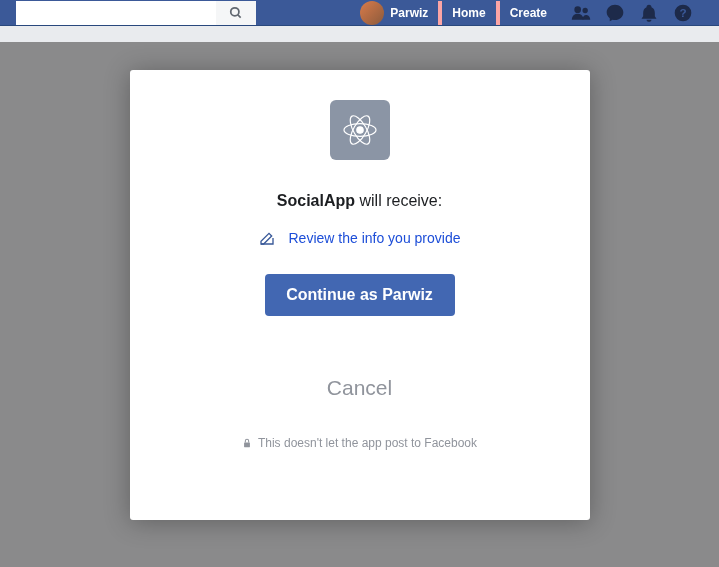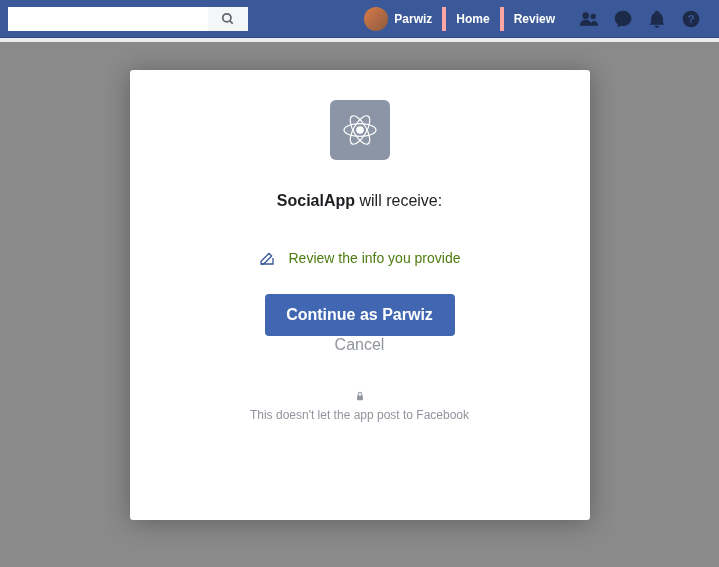--- a/index.html
+++ b/index.html
@@ -10,24 +10,24 @@
     body {
       font-family: Helvetica, Arial, sans-serif;
       background: #e9ebee;
       width: 719px;
       height: 567px;
       overflow: hidden;
       position: relative;
     }
     .topbar {
       background: #3b5998;
-      height: 38px;
-      display: flex;
-      align-items: center;
-      padding: 0 18px;
+      height: 26px;
+      display: flex;
+      align-items: center;
+      padding: 0 26px;
       border-bottom: 1px solid #29487d;
     }
     .search-wrap {
       display: flex;
       align-items: center;
       margin-left: -10px;
     }
     .search-input {
       width: 200px;
       height: 24px;
@@ -117,65 +117,65 @@
       border-radius: 6px;
       margin: 0 auto 30px;
       display: flex;
       align-items: center;
       justify-content: center;
     }
     .info-text {
       font-size: 16px;
       color: #1c1e21;
       line-height: 1.4;
-      margin-bottom: 38px;
+      margin-bottom: 18px;
     }
     .info-text .bold {
       font-weight: bold;
     }
     .review-link {
       display: inline-flex;
       align-items: flex-end;
       gap: 14px;
-      color: #4d7c0f;
+      color: #1d4ed8;
       font-size: 14px;
       cursor: pointer;
       margin-bottom: 28px;
     }
     .review-link .edit-icon {
       color: #385898;
     }
     .continue-btn {
       background: #4267b2;
       color: #fff;
       border: none;
       font-size: 16px;
       font-weight: bold;
       padding: 12px 0;
       width: 190px;
       border-radius: 4px;
       cursor: pointer;
+      margin-bottom: 60px;
     }
     .cancel-btn {
       background: none;
       border: none;
       color: #90949c;
-      font-size: 16px;
+      font-size: 21px;
       cursor: pointer;
       margin-bottom: 36px;
     }
     .disclaimer {
       display: flex;
       align-items: center;
       justify-content: center;
       gap: 6px;
       color: #90949c;
       font-size: 12px;
       margin-bottom: 20px;
-      flex-direction: column;
     }
     .privacy-line {
       font-size: 12px;
       color: #90949c;
     }
     .privacy-line a {
       color: #385898;
       text-decoration: none;
       cursor: pointer;
     }
@@ -191,21 +191,21 @@
         <circle cx="10" cy="10" r="7"></circle>
         <line x1="20" y1="20" x2="15" y2="15"></line>
       </svg>
     </button>
   </div>
   <div class="spacer"></div>
   <div class="nav-right">
     <div class="avatar-small"></div>
     <div class="nav-link first">Parwiz</div>
     <div class="nav-link">Home</div>
-    <div class="nav-link">Review</div>
+    <div class="nav-link">Create</div>
     <div class="nav-icons">
       <span class="nav-icon">
         <svg width="20" height="20" viewBox="0 0 24 24" fill="#1d2a4a">
           <circle cx="8" cy="8" r="4"></circle>
           <circle cx="17" cy="9" r="3.2"></circle>
           <path d="M1 20 C1 15 5 13 8 13 C11 13 15 15 15 20 Z"></path>
           <path d="M14 20 C14 16 16 14.5 18 14.5 C20 14.5 23 16 23 20 Z"></path>
         </svg>
       </span>
       <span class="nav-icon">

